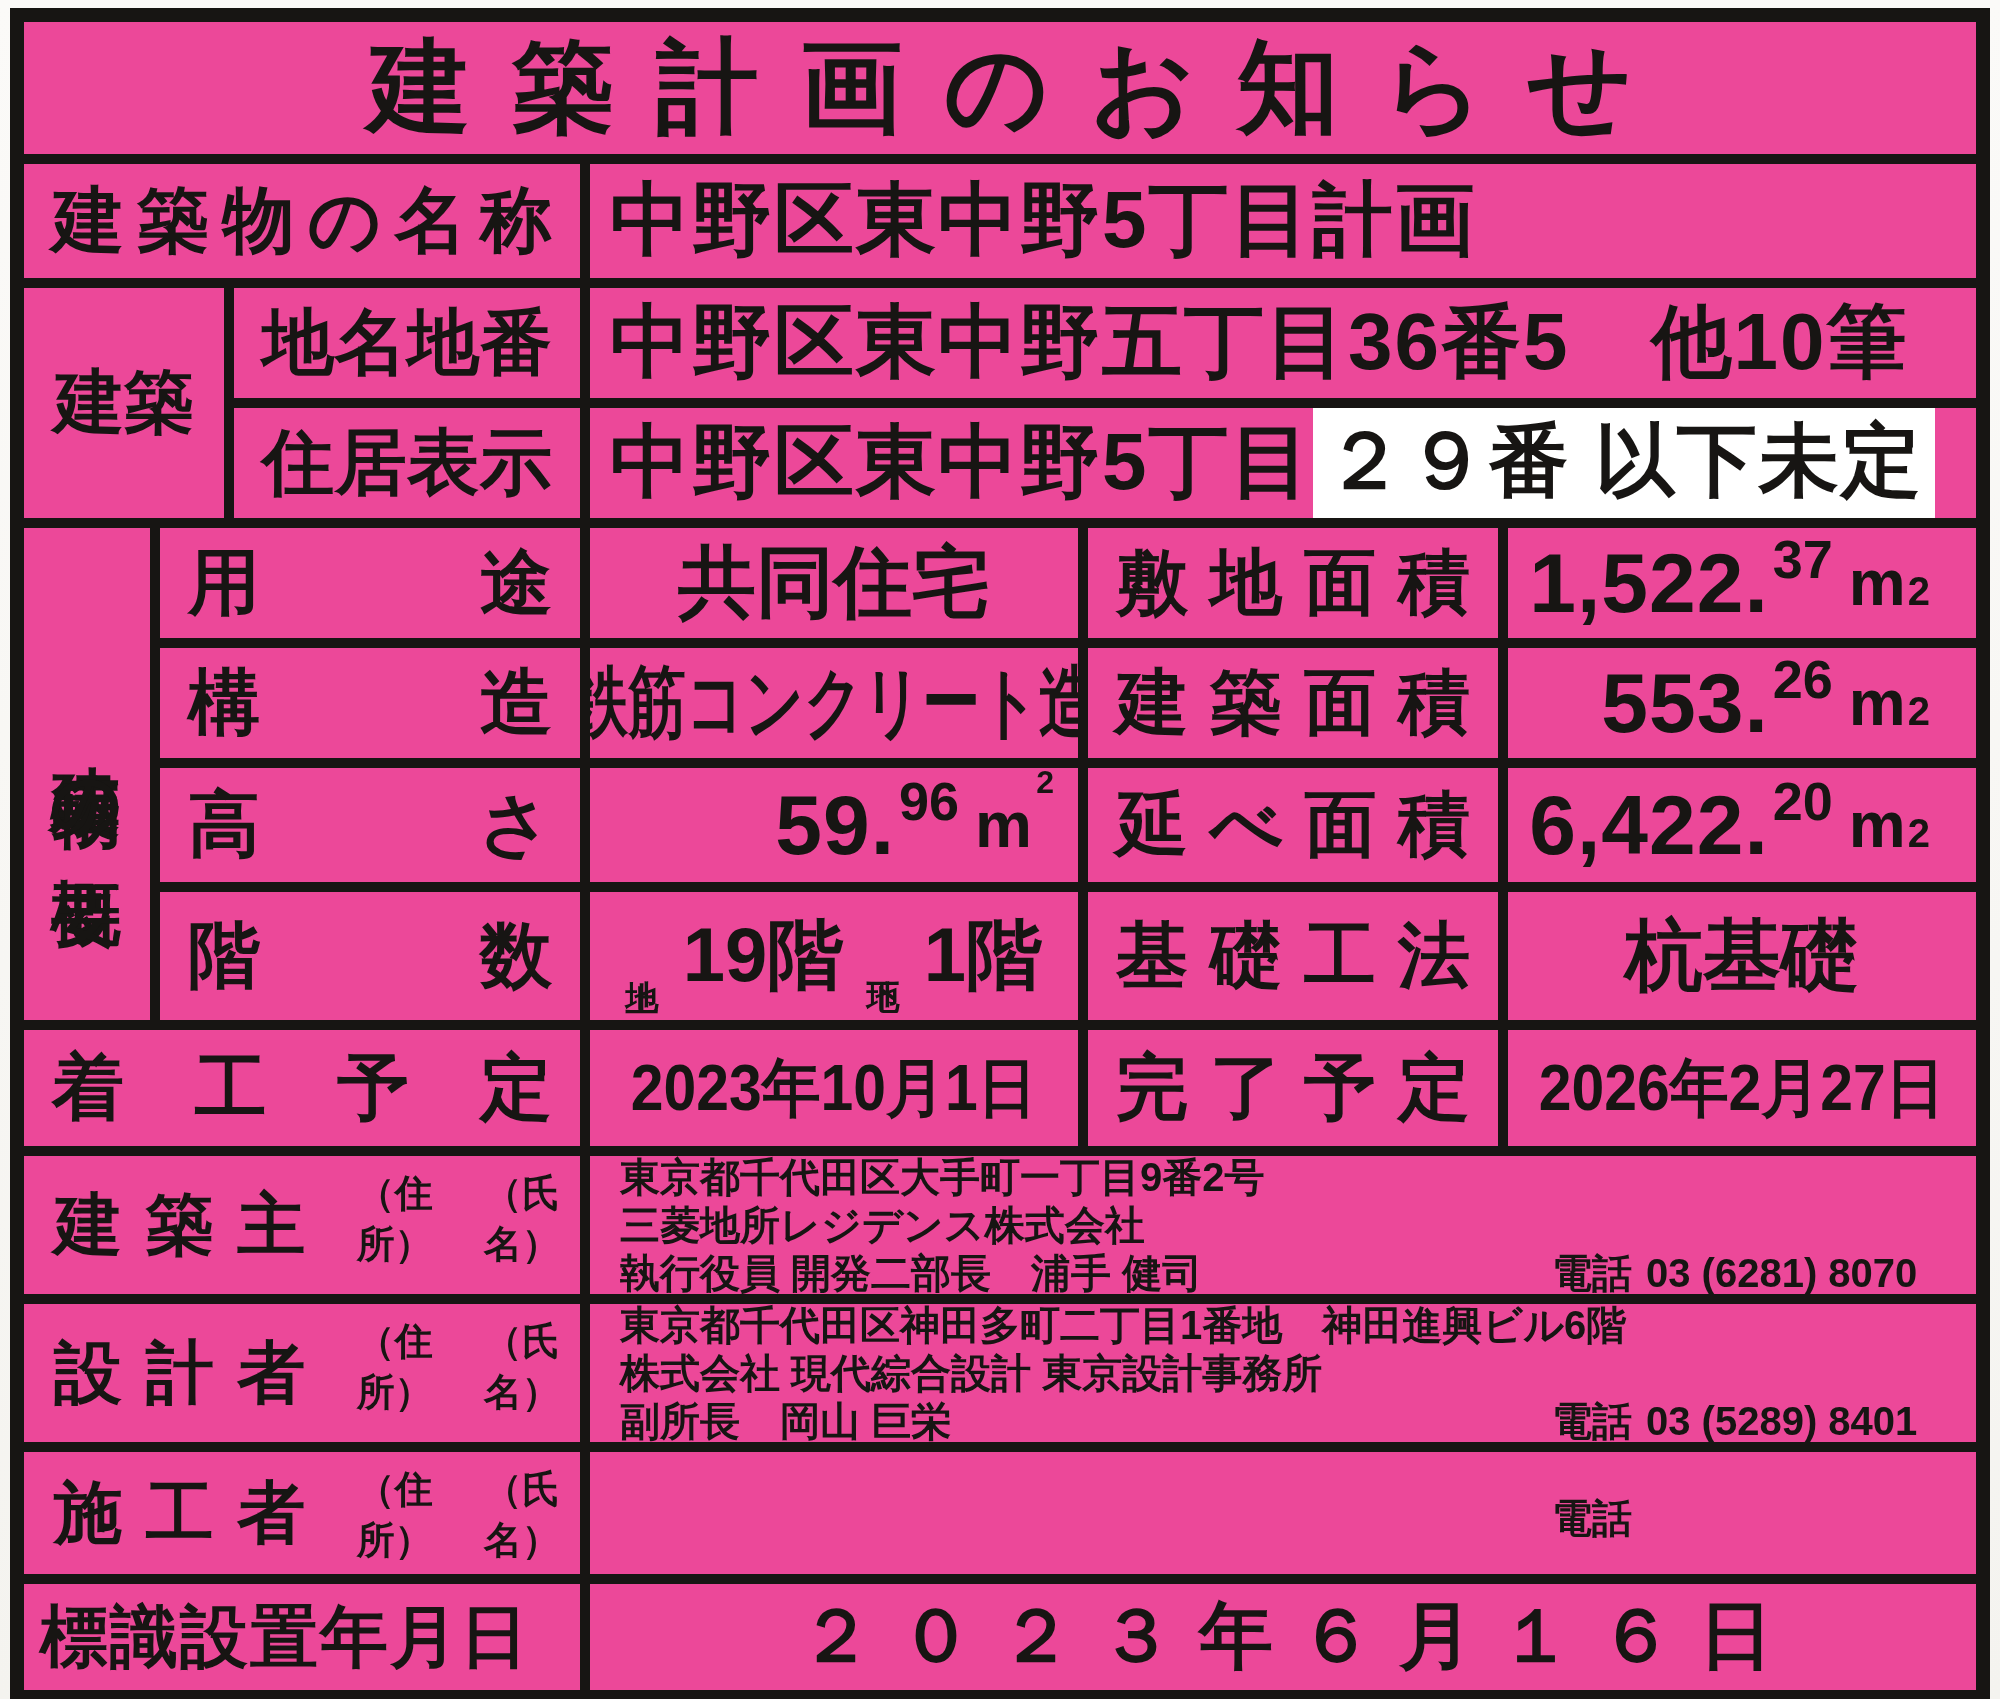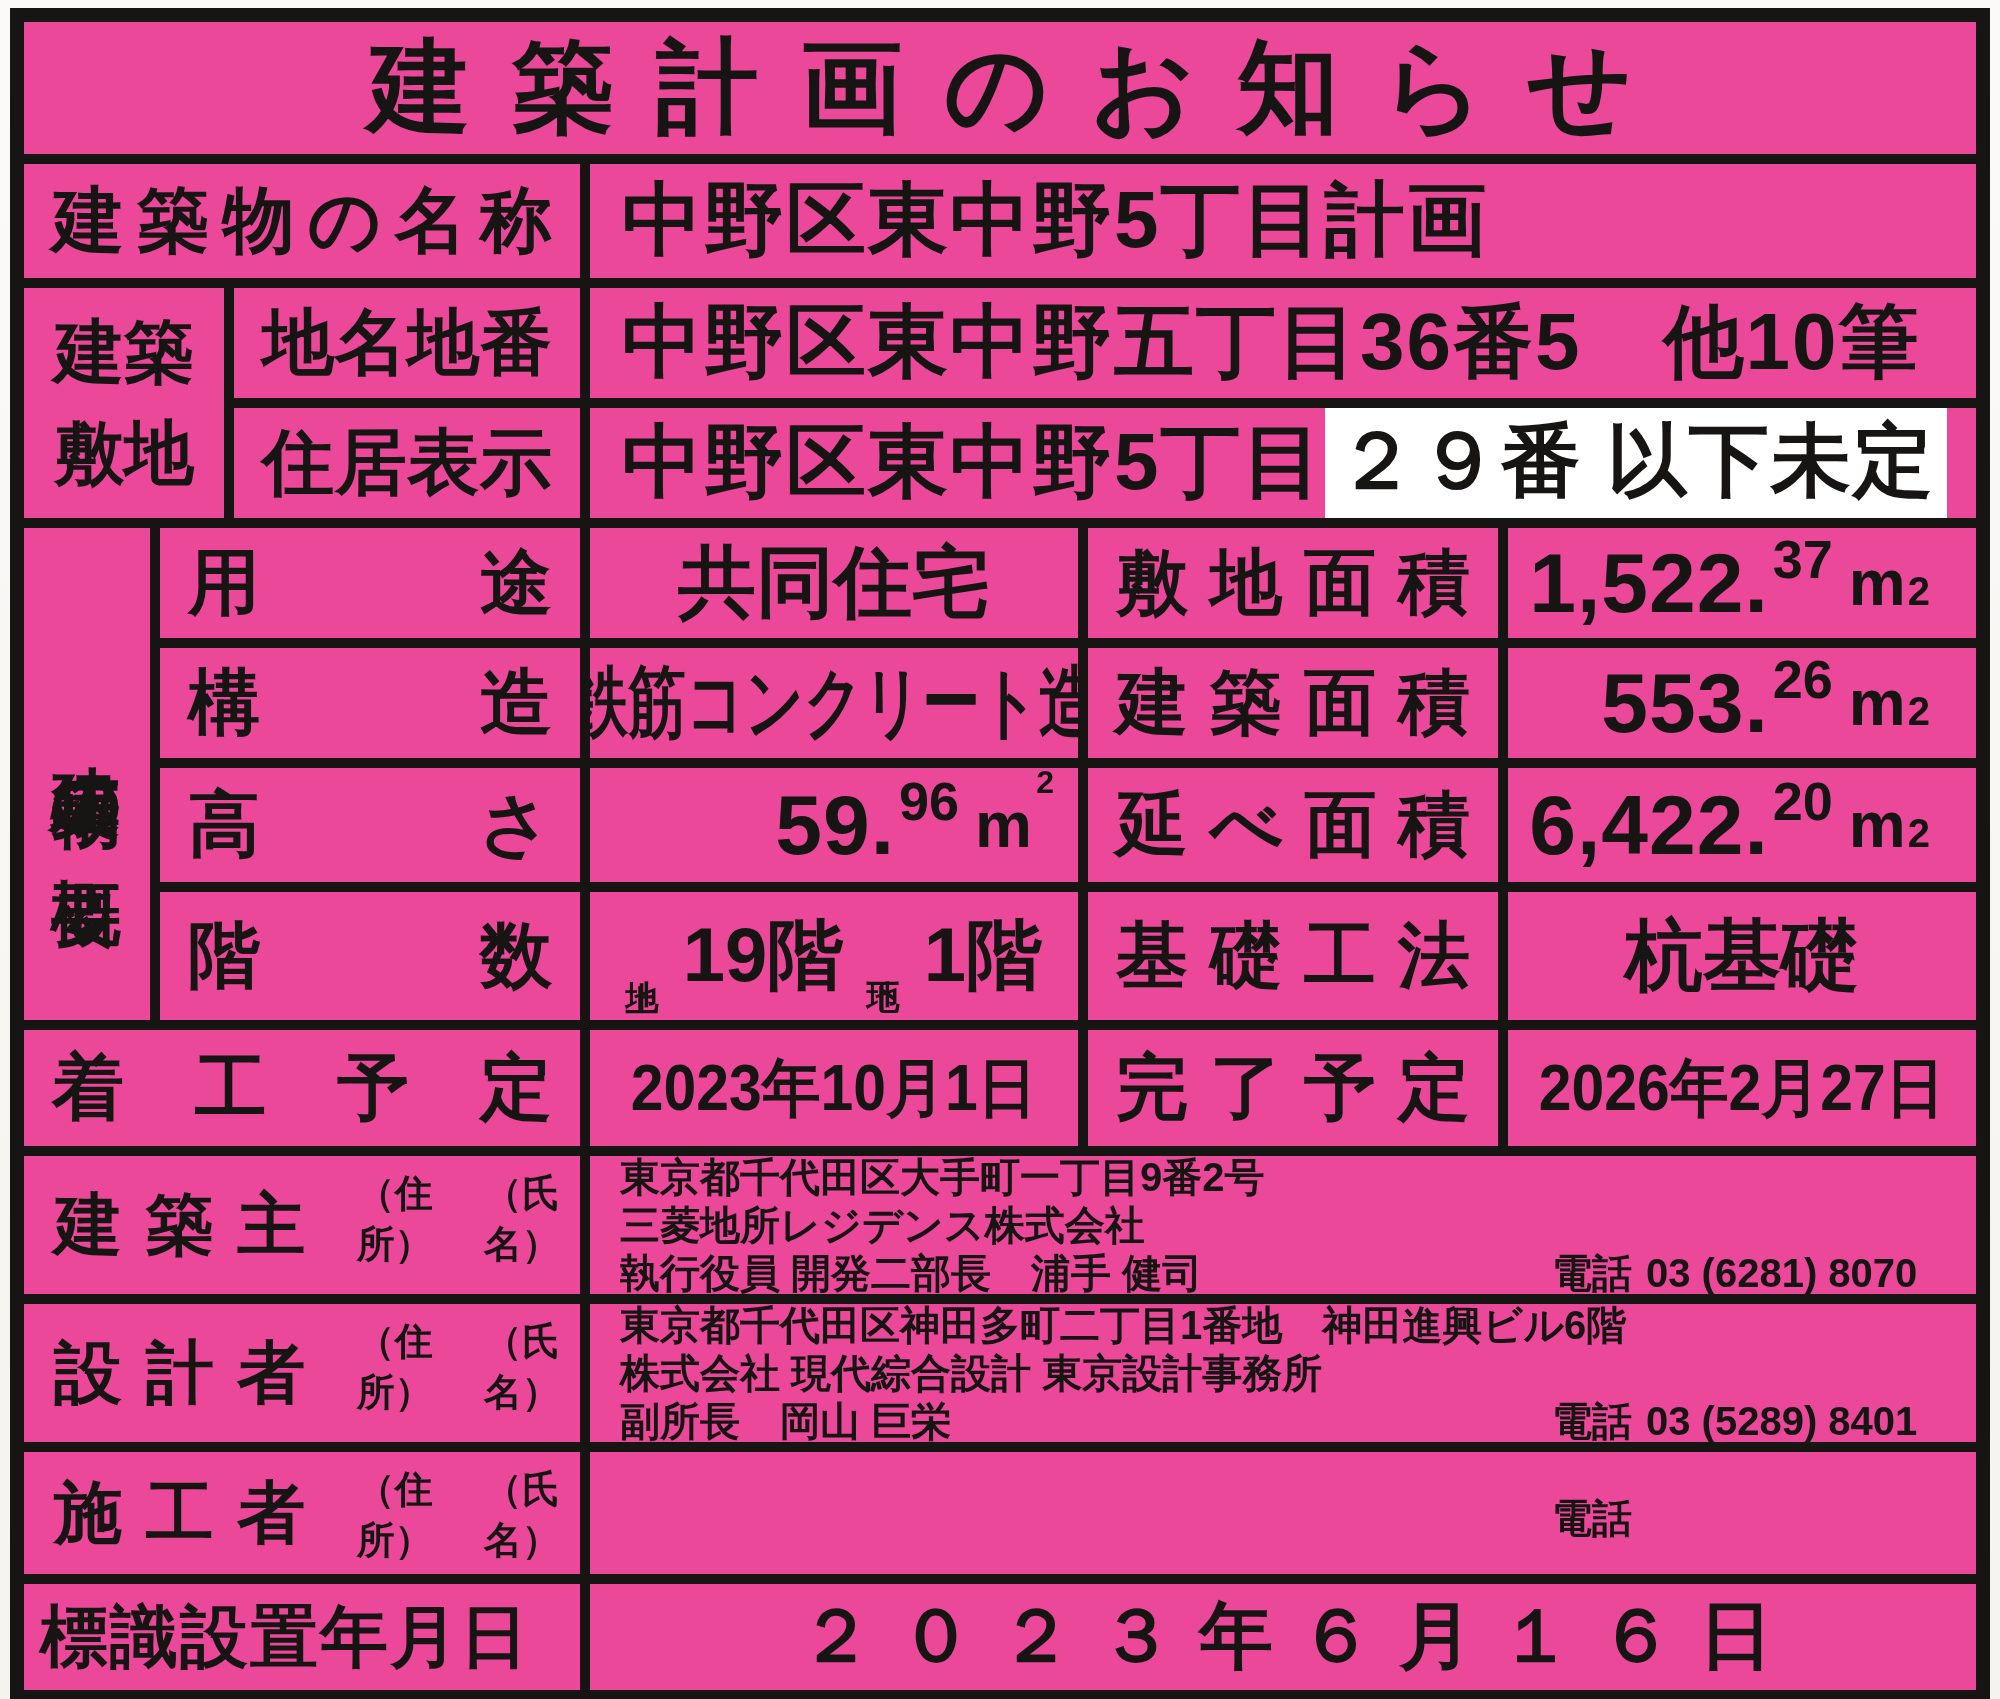--- a/index.html
+++ b/index.html
@@ -32,21 +32,21 @@
   #sec-name{grid-template-columns:556px 1fr;grid-template-rows:114px;}
   #sec-site{grid-template-columns:200px 346px 1fr;grid-template-rows:110px 110px;}
   #sec-overview{grid-template-columns:126px 420px 488px 410px 1fr;grid-template-rows:110px 110px 114px 128px;}
   #sec-sched{grid-template-columns:556px 488px 410px 1fr;grid-template-rows:116px;}
   #sec-owner,#sec-designer{grid-template-columns:556px 1fr;grid-template-rows:138px;}
   #sec-contractor{grid-template-columns:556px 1fr;grid-template-rows:122px;}
   #sec-date{grid-template-columns:556px 1fr;grid-template-rows:106px;}
 
   .lbl{font-size:72px;font-weight:800;padding:0 28px;}
   .spread{display:flex;justify-content:space-between;flex:1;}
-  .val-big{font-size:80px;font-weight:800;padding-left:32px;letter-spacing:2px;white-space:nowrap;}
+  .val-big{font-size:80px;font-weight:800;padding-left:20px;letter-spacing:2px;white-space:nowrap;}
   .group-cell{flex-direction:column;justify-content:center;font-size:70px;font-weight:800;line-height:1.45;}
   .vgroup{justify-content:center;}
   .vgroup .vtext{
     writing-mode:vertical-rl;text-orientation:upright;
     font-size:70px;font-weight:800;letter-spacing:8px;
   }
   .sticker{background:#ffffff;box-shadow:0 4px 0 #d9d7d0;padding:2px 12px 4px 12px;}
   
   .val-mid{font-size:78px;font-weight:800;justify-content:center;white-space:nowrap;}
   .condense{transform:scaleX(.74);transform-origin:center;}
@@ -99,21 +99,20 @@
             <span>名</span>
             <span>称</span>
           </span>
       </div>
       <div class="c val-big">中野区東中野5丁目計画</div>
     </div>
 
     <div class="sec" id="sec-site">
       <div class="c group-cell" style="grid-row:1/3;">
         <span>建築</span>
-        <span>敷地</span>
       </div>
       <div class="c lbl">
         <span class="spread">
             <span>地</span>
             <span>名</span>
             <span>地</span>
             <span>番</span>
           </span>
       </div>
       <div class="c val-big">中野区東中野五丁目36番5　他10筆</div>

